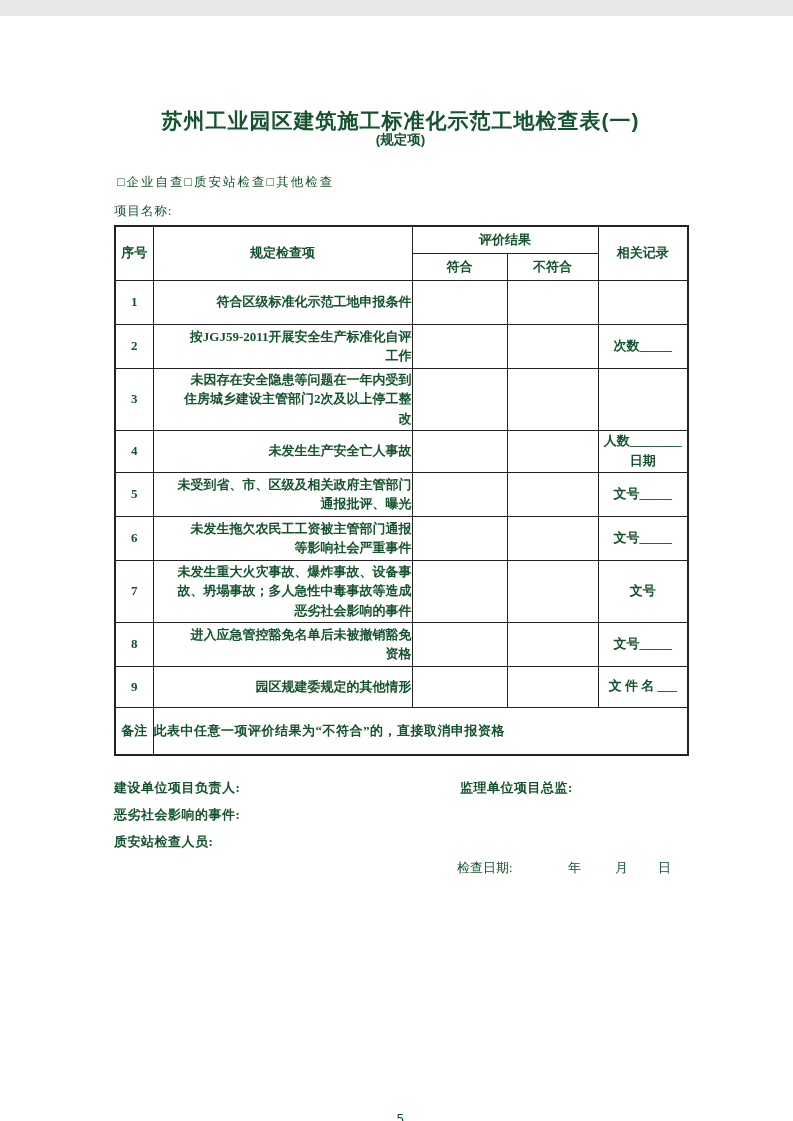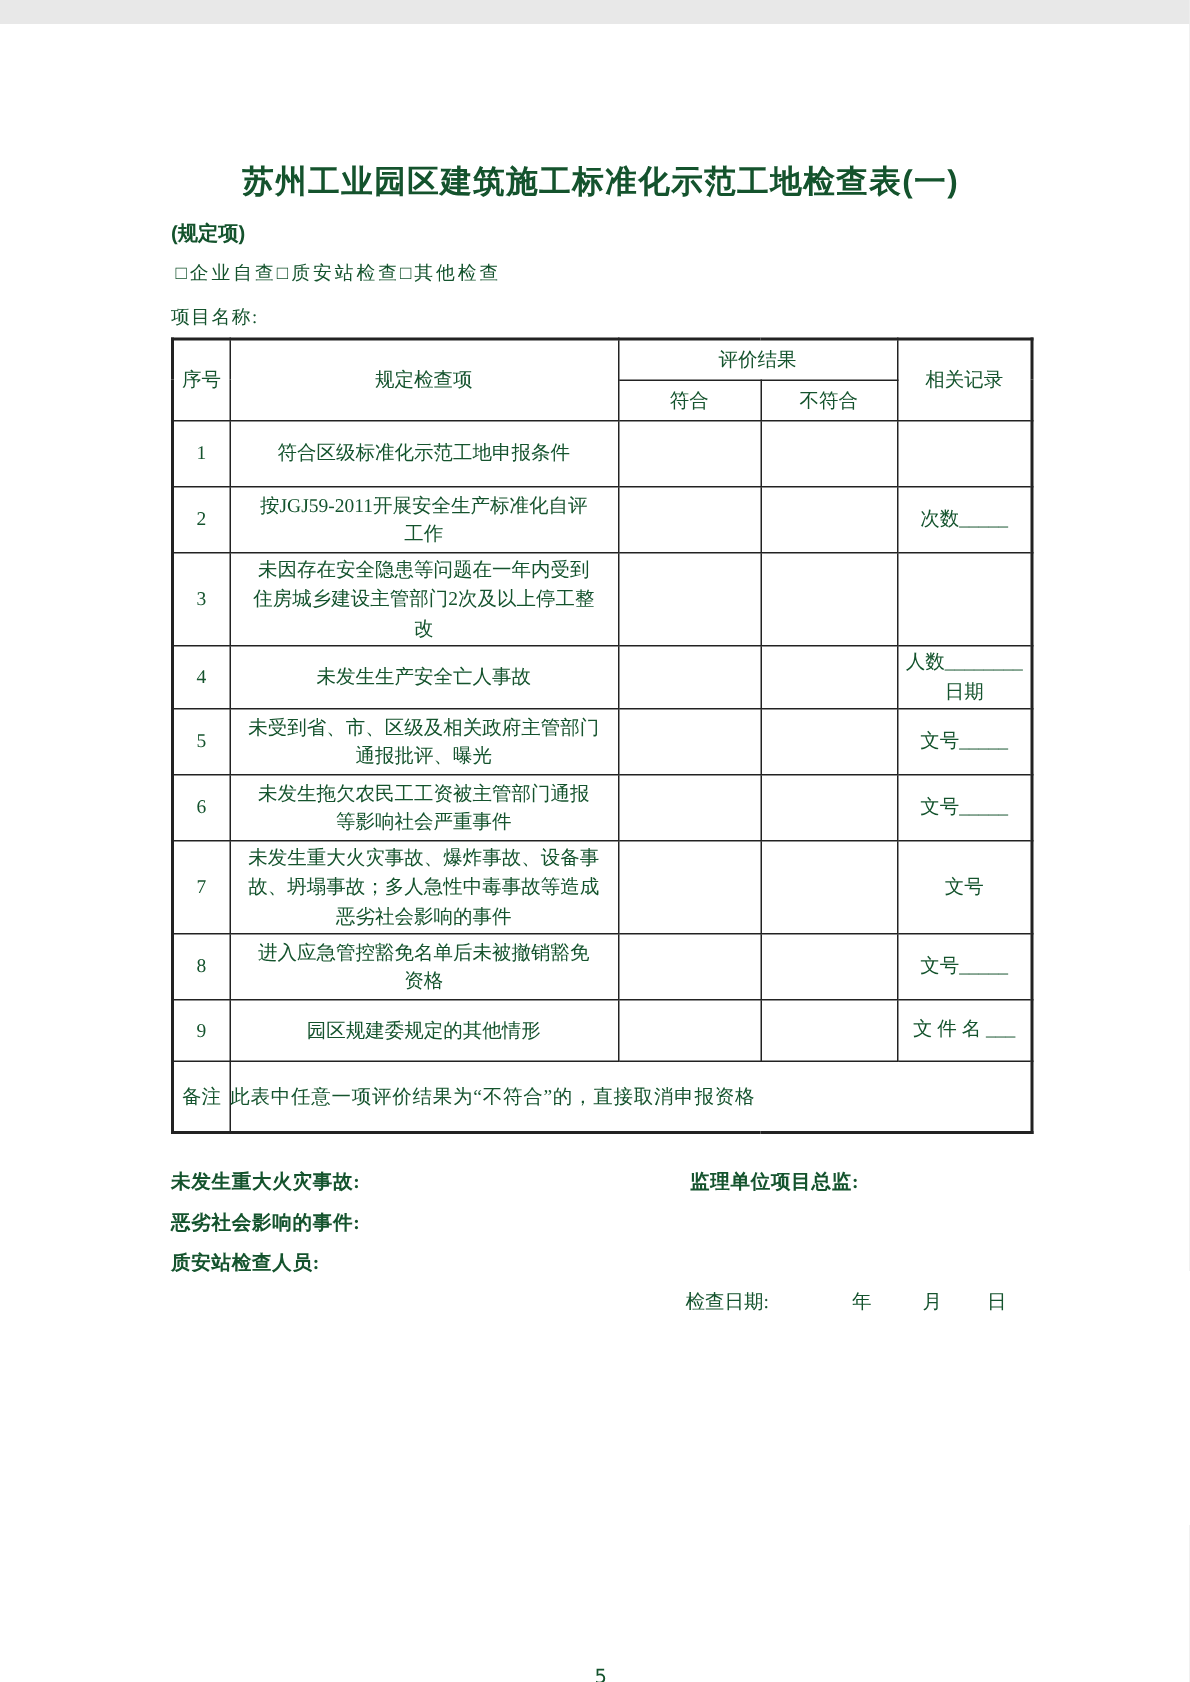--- a/index.html
+++ b/index.html
@@ -15,21 +15,22 @@
   .content { position:absolute; left:114px; top:0; width:573px; }
 
   .title {
     position:absolute; top:91px; left:0; width:100%;
     margin:0; text-align:center;
     font-family:"Liberation Sans", sans-serif;
     font-weight:bold; font-size:21px; letter-spacing:1px;
     white-space:nowrap;
   }
   .subtitle {
-    position:absolute; top:131px; left:0; width:100%;
+    position:absolute; top:115px; left:0; width:100%;
+    text-align:center;
     font-family:"Liberation Sans", sans-serif;
     font-weight:bold; font-size:13.5px;
   }
   .check-types {
     position:absolute; top:158px; left:3px;
     font-size:12.5px; letter-spacing:2px;
   }
   .project-label {
     position:absolute; top:187px; left:0;
     font-size:12.5px; letter-spacing:1px;
@@ -38,26 +39,26 @@
   table.form {
     position:absolute; top:209px; left:0;
     width:573px; table-layout:fixed;
     border-collapse:collapse;
     border:2px solid #222;
     font-size:13px;
   }
   table.form th, table.form td {
     border:1px solid #222;
     padding:0;
-    font-weight:400;
+    font-weight:700;
     vertical-align:middle;
   }
   th.hc, td.c-no { text-align:center; }
   td.c-item {
-    text-align:center; padding:4px 6px 4px 11px;
+    text-align:right; padding:4px 6px 4px 11px;
     white-space:pre-line; line-height:1.5;
   }
   td.c-rec {
     text-align:center; padding:2px 3px 2px 10px;
     white-space:pre-line; line-height:1.55;
   }
   td.c-note {
     text-align:left; font-weight:600; letter-spacing:0.5px;
   }
   tr.h27 { height:27px; }
@@ -189,21 +190,21 @@
           <td class="c-fail"></td>
           <td class="c-rec">文 件 名 ___</td>
         </tr>
         <tr class="h64">
           <td class="c-no">备注</td>
           <td class="c-note" colspan="4">此表中任意一项评价结果为“不符合”的，直接取消申报资格</td>
         </tr>
       </tbody>
     </table>
 
-    <div class="sig sig-builder">未发生重大火灾事故:</div>
+    <div class="sig sig-builder">建设单位项目负责人:</div>
     <div class="sig sig-supervisor">监理单位项目总监:</div>
     <div class="sig sig-contractor">恶劣社会影响的事件:</div>
     <div class="sig sig-inspector">质安站检查人员:</div>
 
     <div class="date-line">
       <span class="dl-label">检查日期:</span>
       <span class="dl-year">年</span>
       <span class="dl-month">月</span>
       <span class="dl-day">日</span>
     </div>

